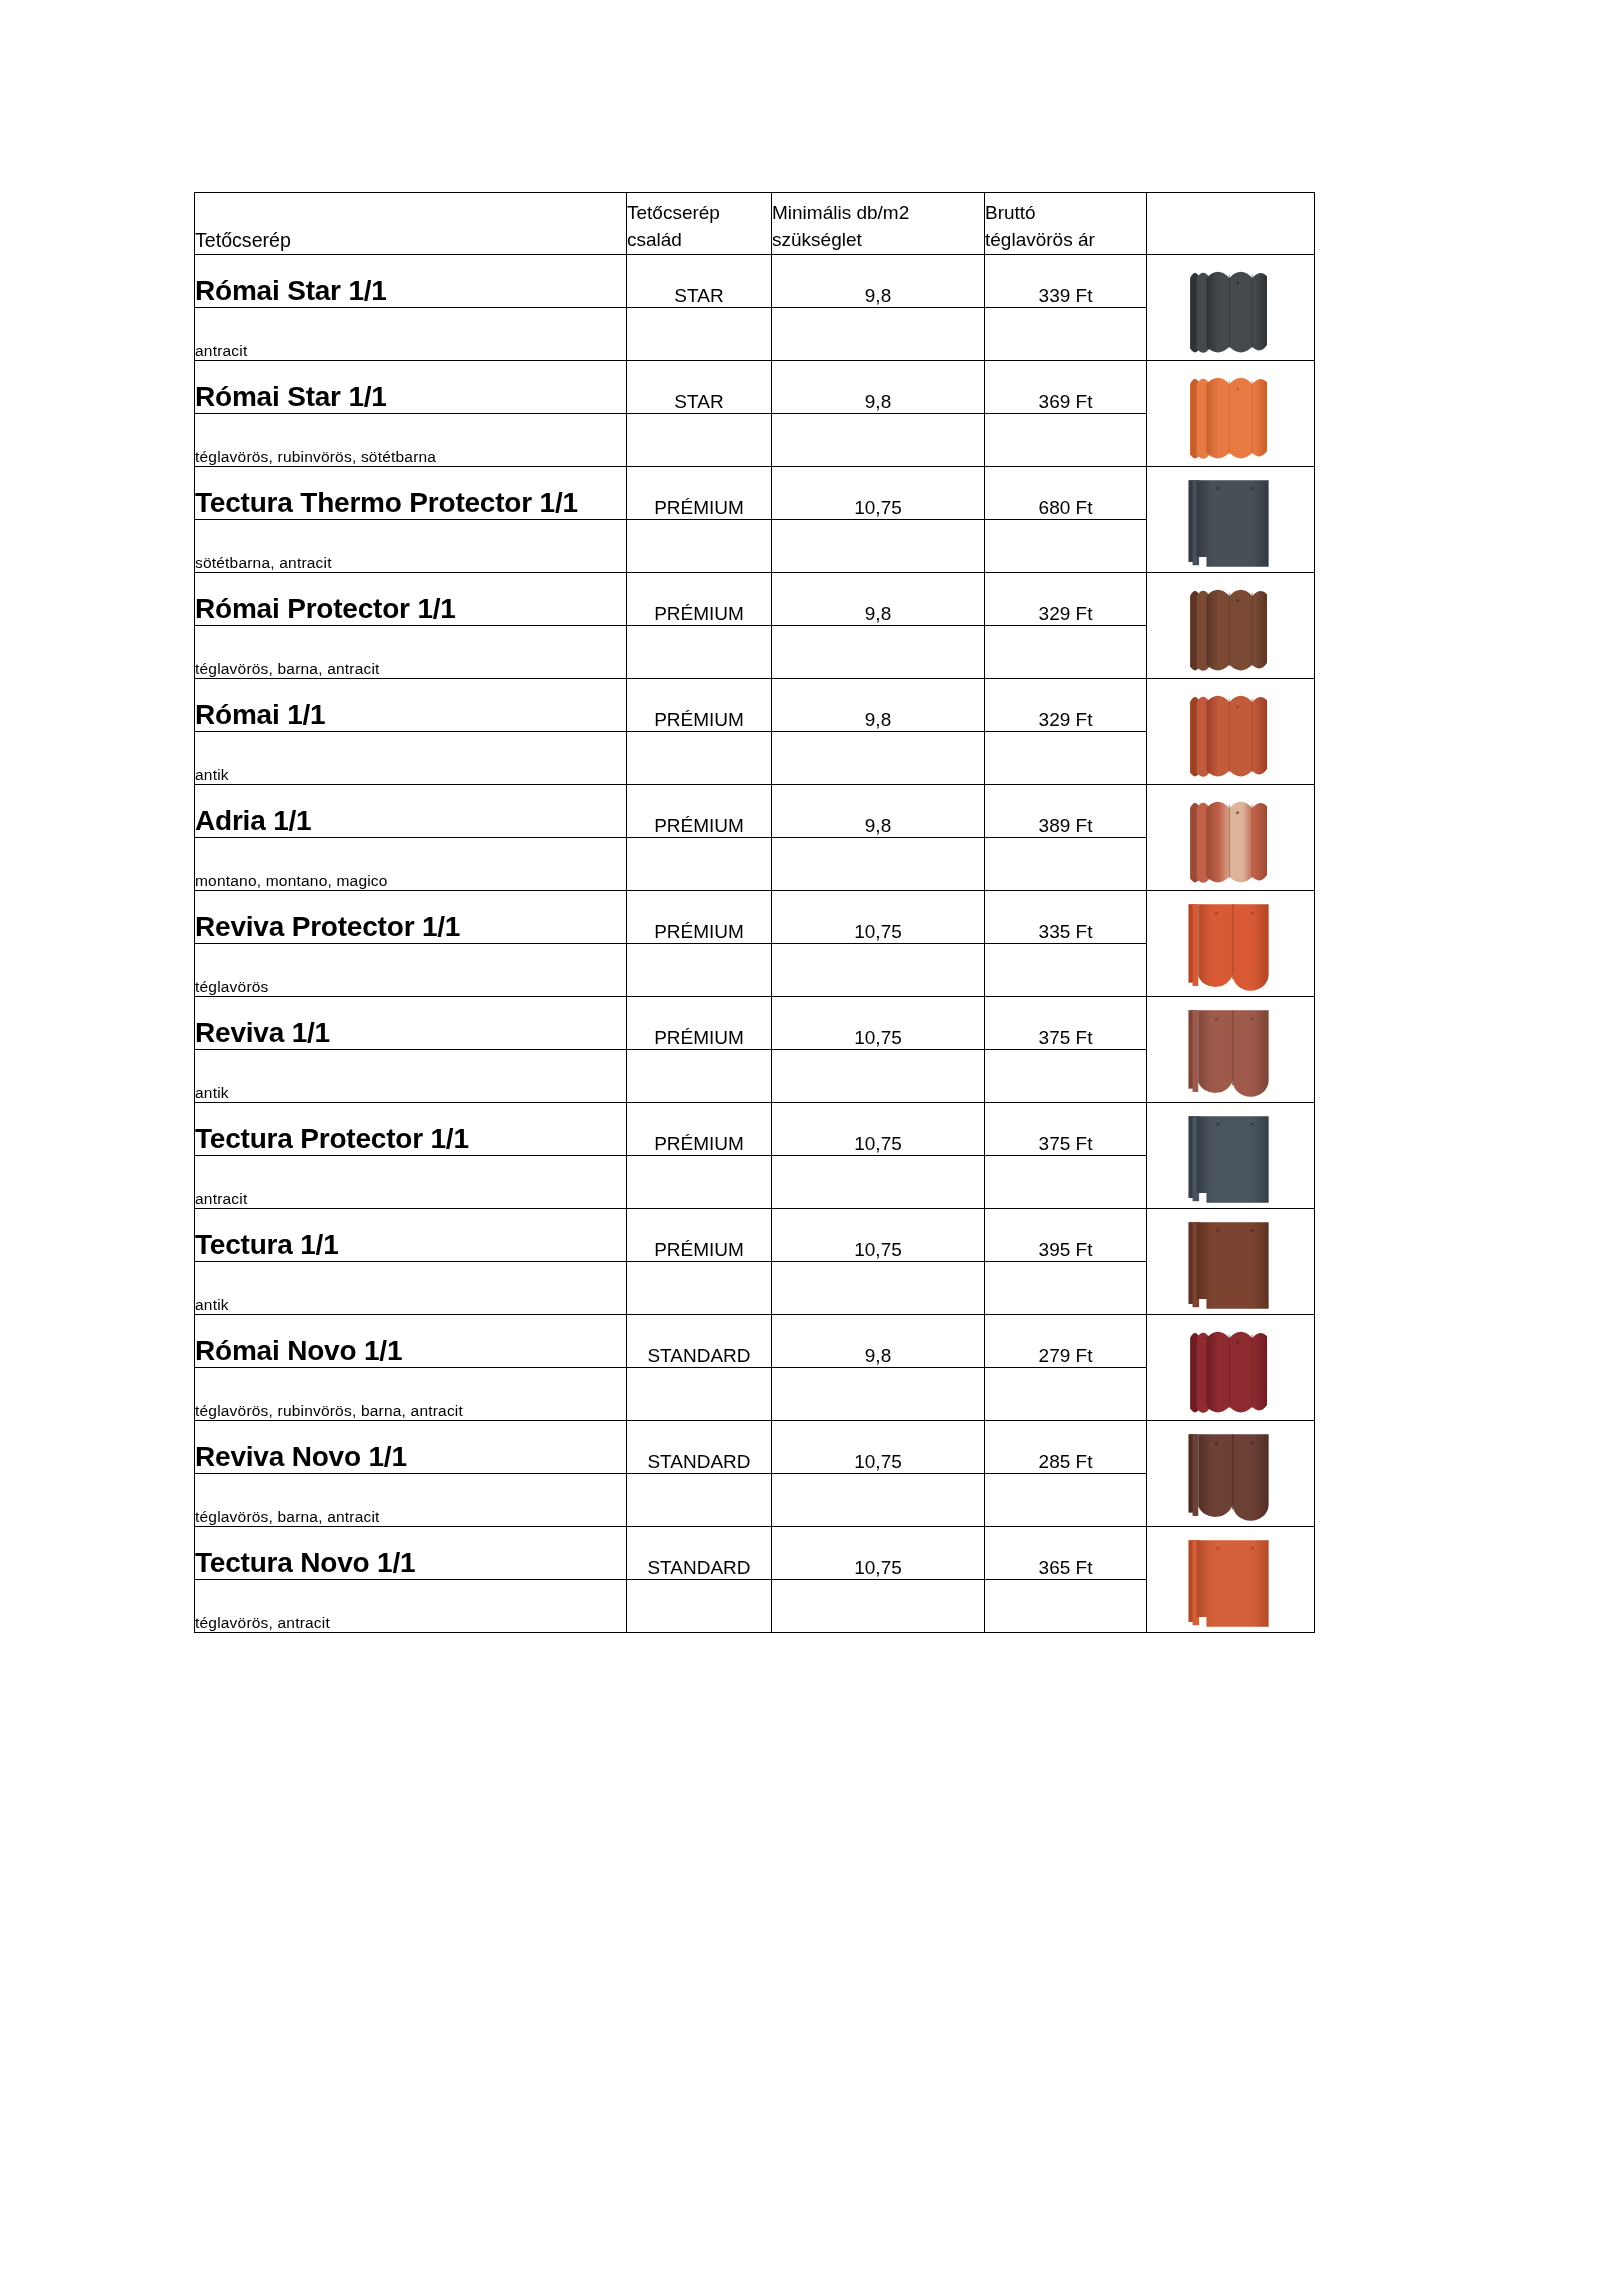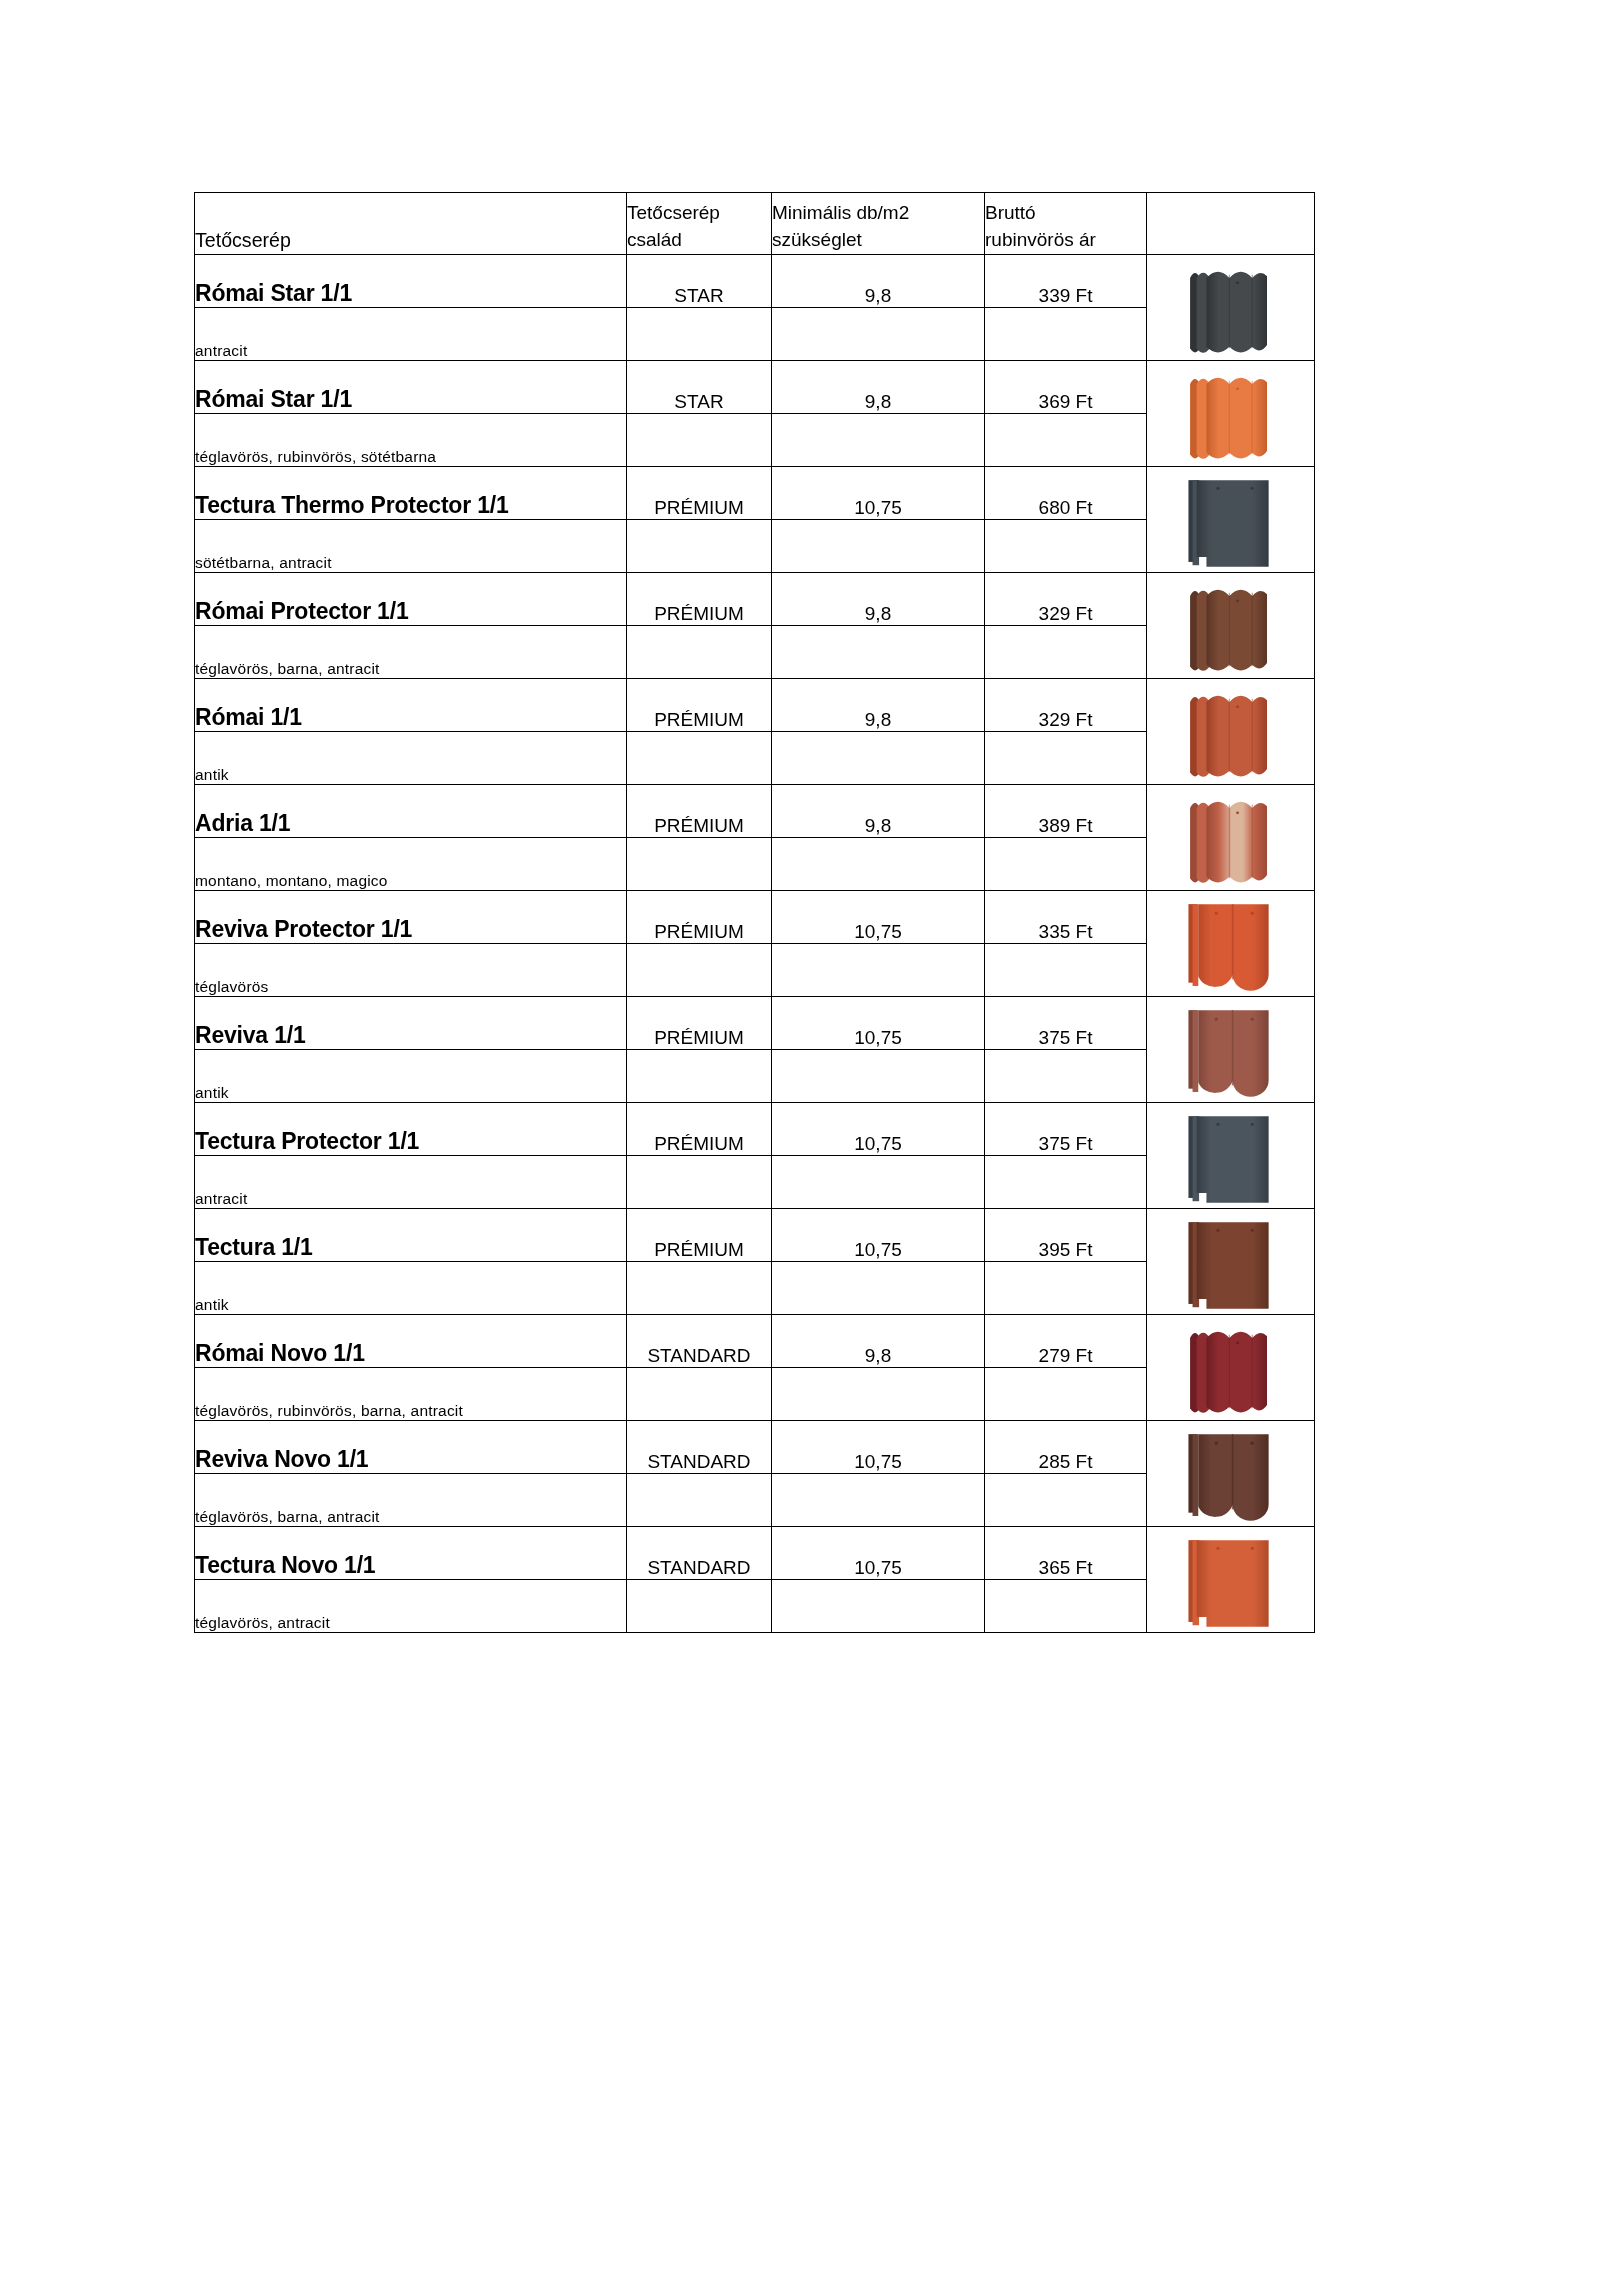--- a/index.html
+++ b/index.html
@@ -58,21 +58,21 @@
   thead th.h-name { font-size: 19.6px; }
   thead th .hl { display: block; }
 
   
   tbody tr.row-main td { height: 52px; }
   tbody tr.row-sub  td { height: 52px; }
 
   td.name-main {
     text-align: left;
     padding: 0 0 4.9px 8.2px;
-    font-size: 23px;
+    font-size: 28px;
     font-weight: bold;
     color: #000;
     letter-spacing: -0.2px;
     white-space: nowrap;
   }
   td.name-sub {
     text-align: left;
     padding: 0 0 4.9px 8.2px;
     font-size: 15.5px;
     font-weight: normal;
@@ -129,21 +129,21 @@
           <th>
             <span class="hl">Tetőcserép</span>
             <span class="hl">család</span>
           </th>
           <th>
             <span class="hl">Minimális db/m2</span>
             <span class="hl">szükséglet</span>
           </th>
           <th>
             <span class="hl">Bruttó</span>
-            <span class="hl">rubinvörös ár</span>
+            <span class="hl">téglavörös ár</span>
           </th>
           <th>
             <span class="hl"></span>
           </th>
         </tr>
       </thead>
       <tbody id="tbody">
           <tr class="row-main">
             <td class="name-main">Római Star 1/1</td>
             <td class="cell-data">STAR</td>

